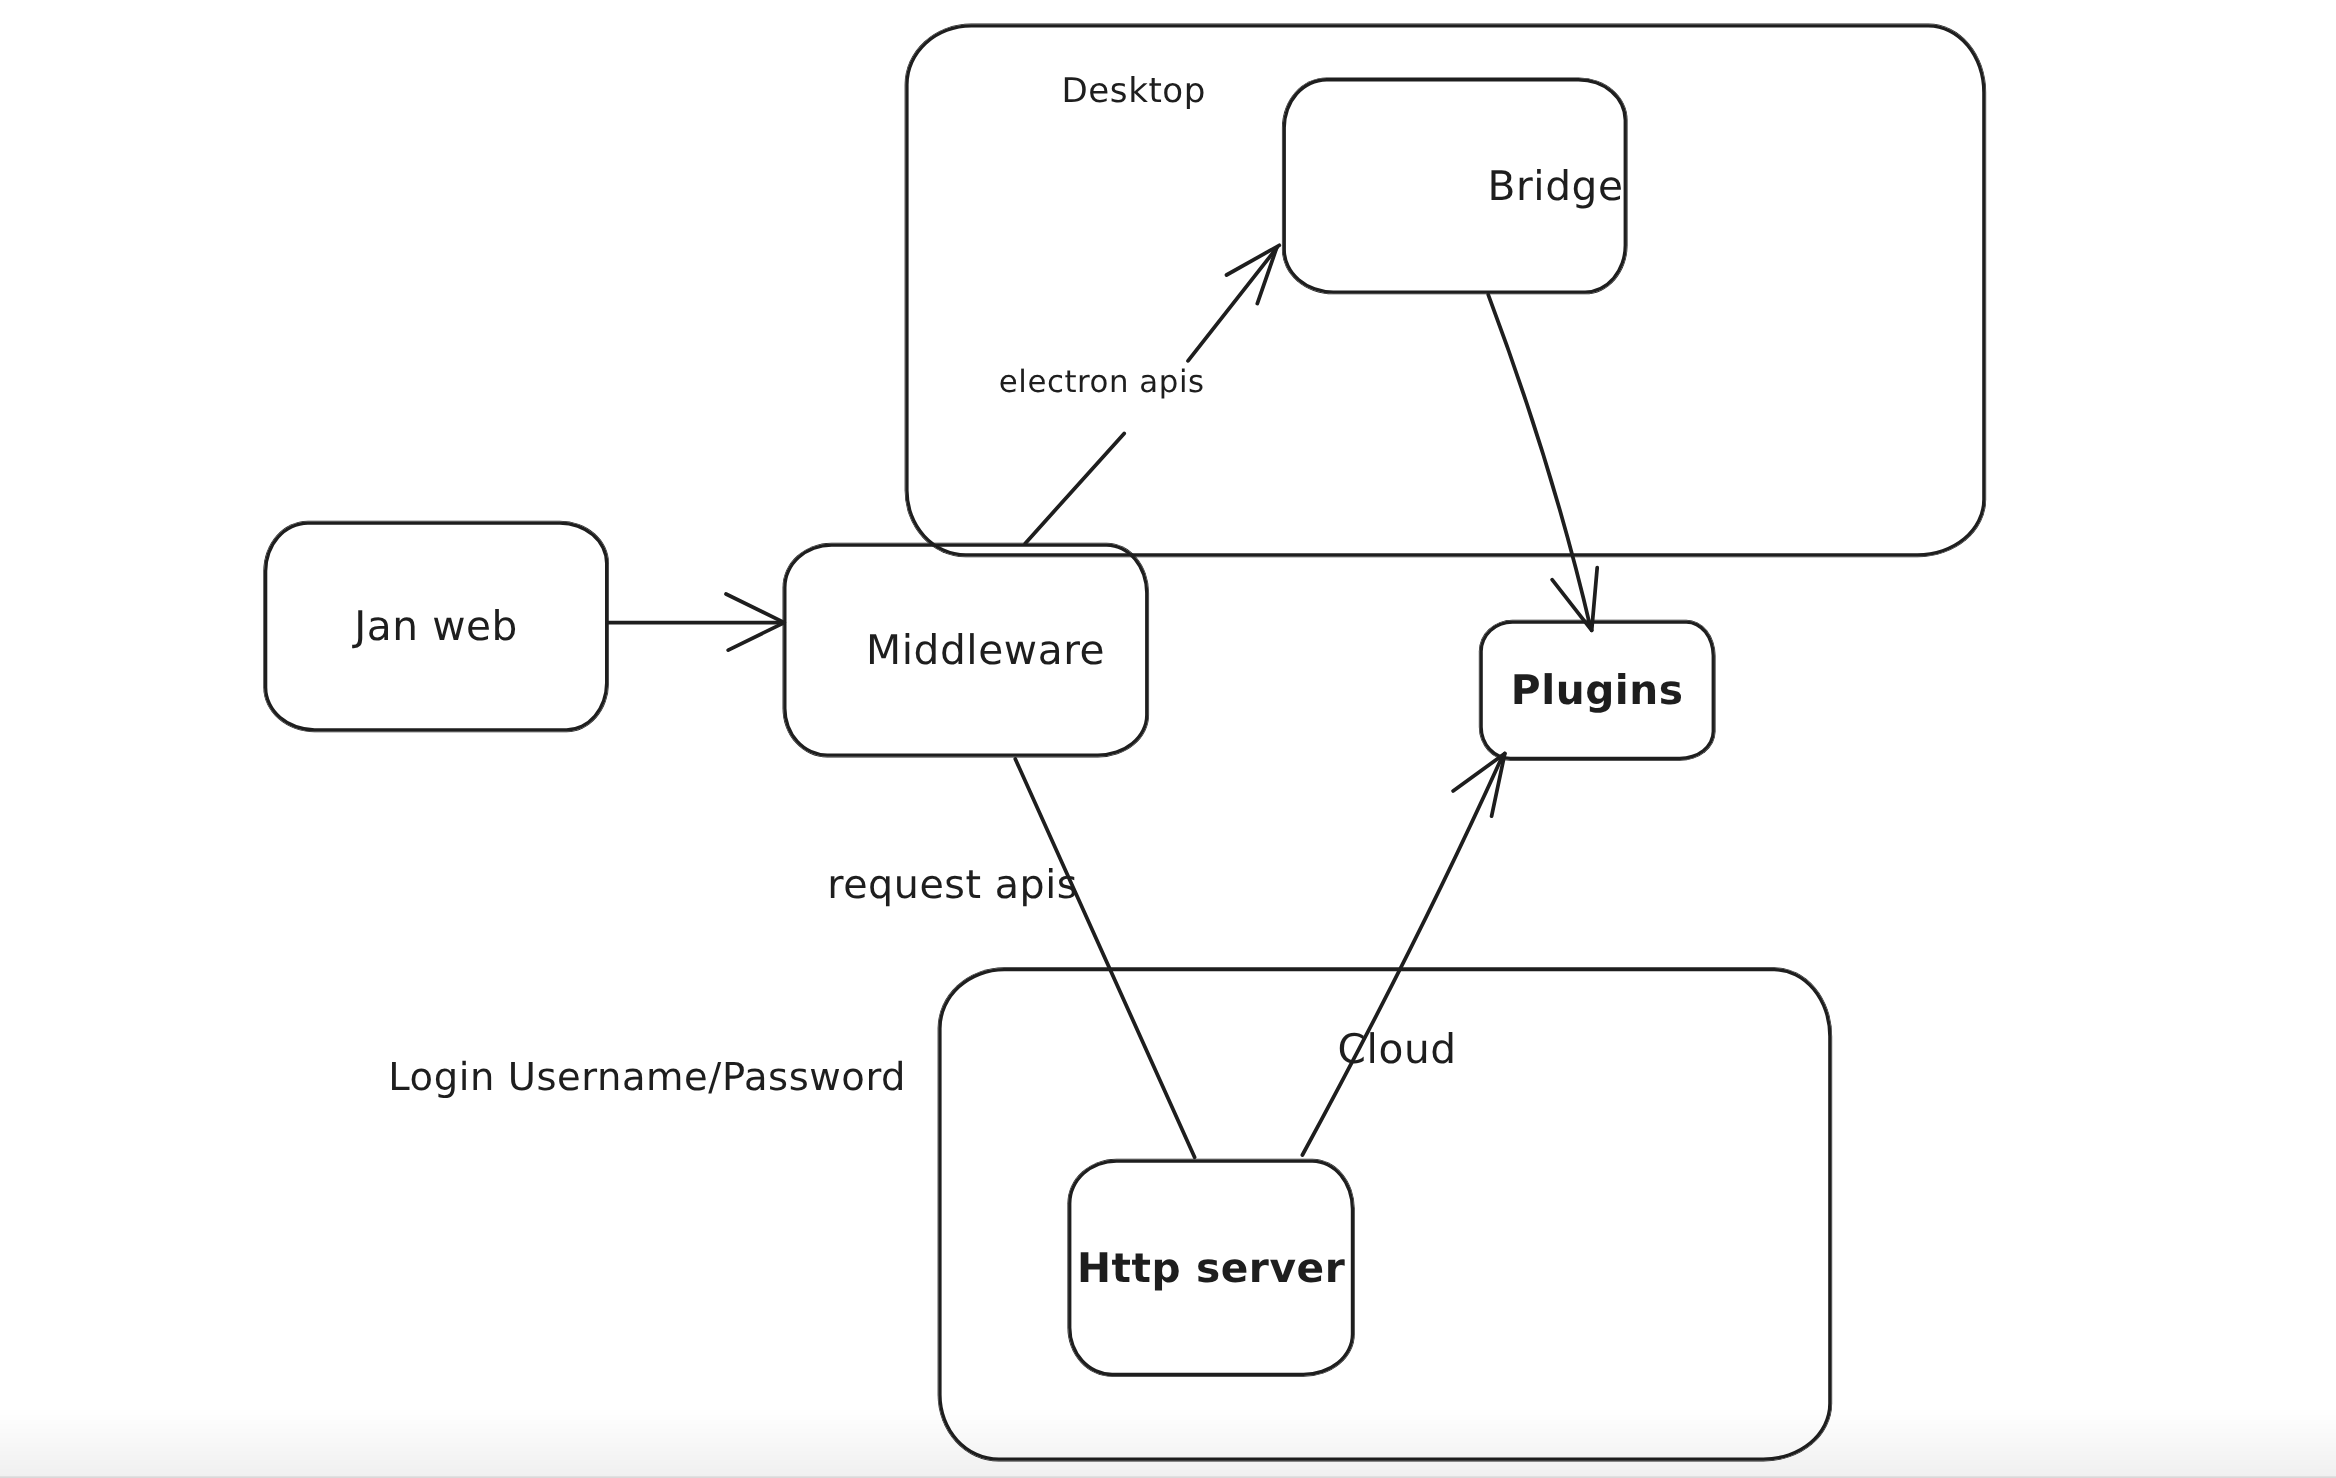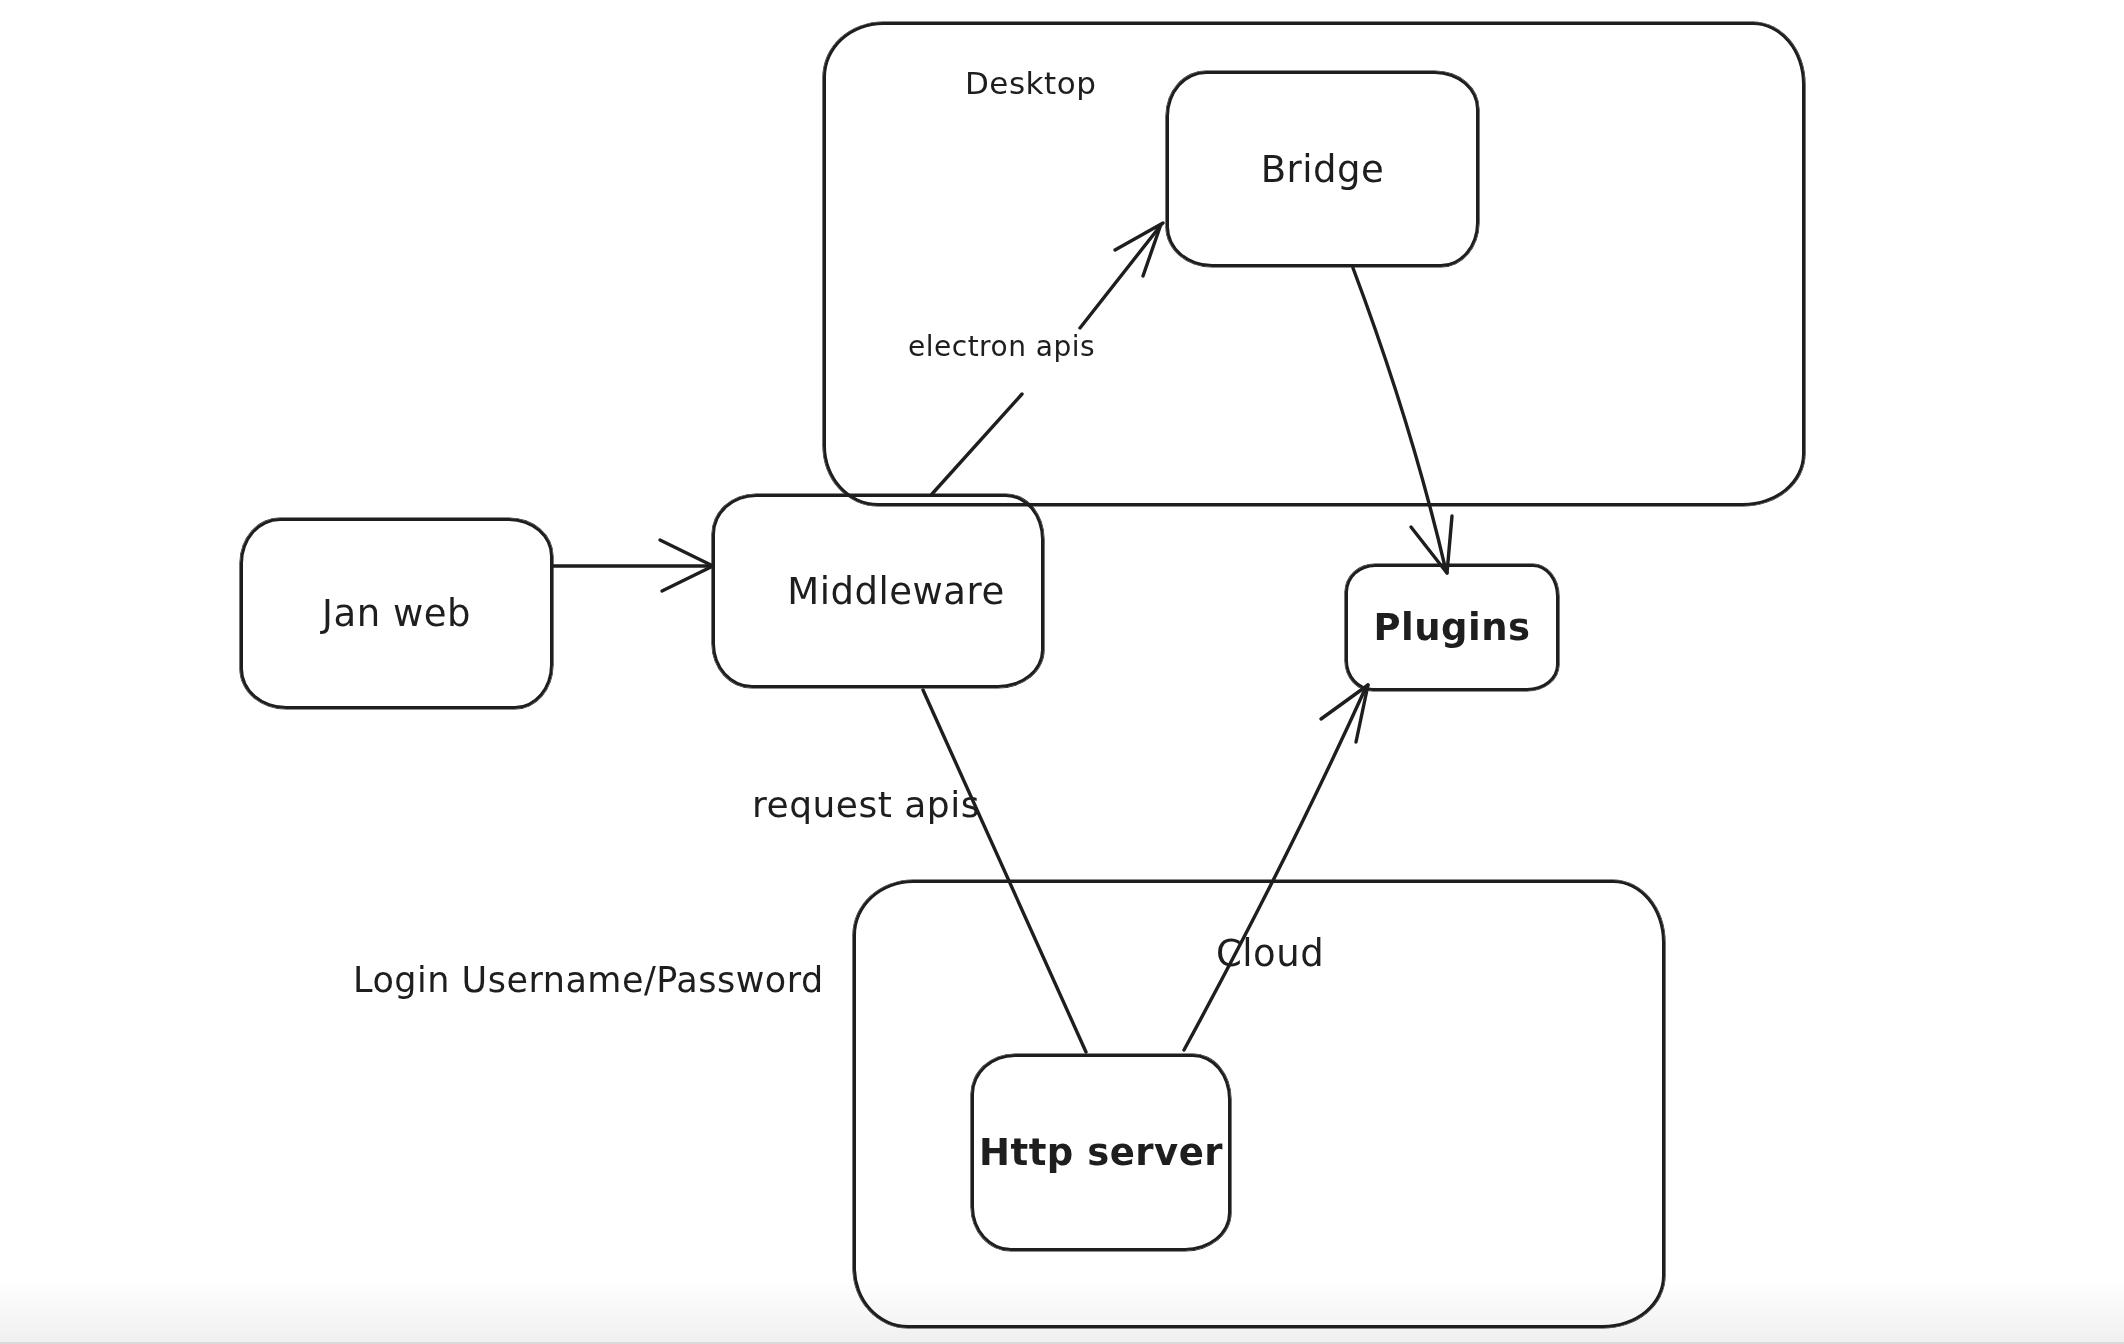--- a/index.html
+++ b/index.html
@@ -36,23 +36,23 @@
   .node{
     z-index:2;
   }
   .r-node-a{ border-radius:40px 44px 38px 46px / 45px 38px 44px 40px; }
   .r-node-b{ border-radius:44px 38px 46px 40px / 40px 45px 38px 44px; }
   .r-node-c{ border-radius:30px 26px 32px 28px / 28px 32px 26px 30px;font-weight:bold; }
   .r-cont  { border-radius:60px 52px 62px 55px / 55px 62px 52px 60px; }
 
   #box-desktop    { left:823px;  top:22px;   width:982px; height:484px; }
   #box-cloud      { left:853px;  top:880px;  width:812px; height:448px; }
-  #box-jan-web    { left:240px;  top:474px;  width:313px; height:191px;margin-top:44px; }
+  #box-jan-web    { left:240px;  top:474px;  width:313px; height:191px; }
   #box-middleware { left:712px;  top:494px;  width:332px; height:194px;padding-left:36px; }
-  #box-bridge     { left:1166px; top:71px;   width:313px; height:196px; }
+  #box-bridge     { left:1166px; top:71px;   width:313px; height:196px;justify-content:flex-end; }
   #box-plugins    { left:1345px; top:564px;  width:214px; height:127px; }
   #box-http-server{ left:971px;  top:1054px; width:260px; height:197px;font-weight:bold; }
 
   .node-label{
     font-size:37px;
     letter-spacing:0.5px;
     white-space:nowrap;
   }
   
   .free-text{

